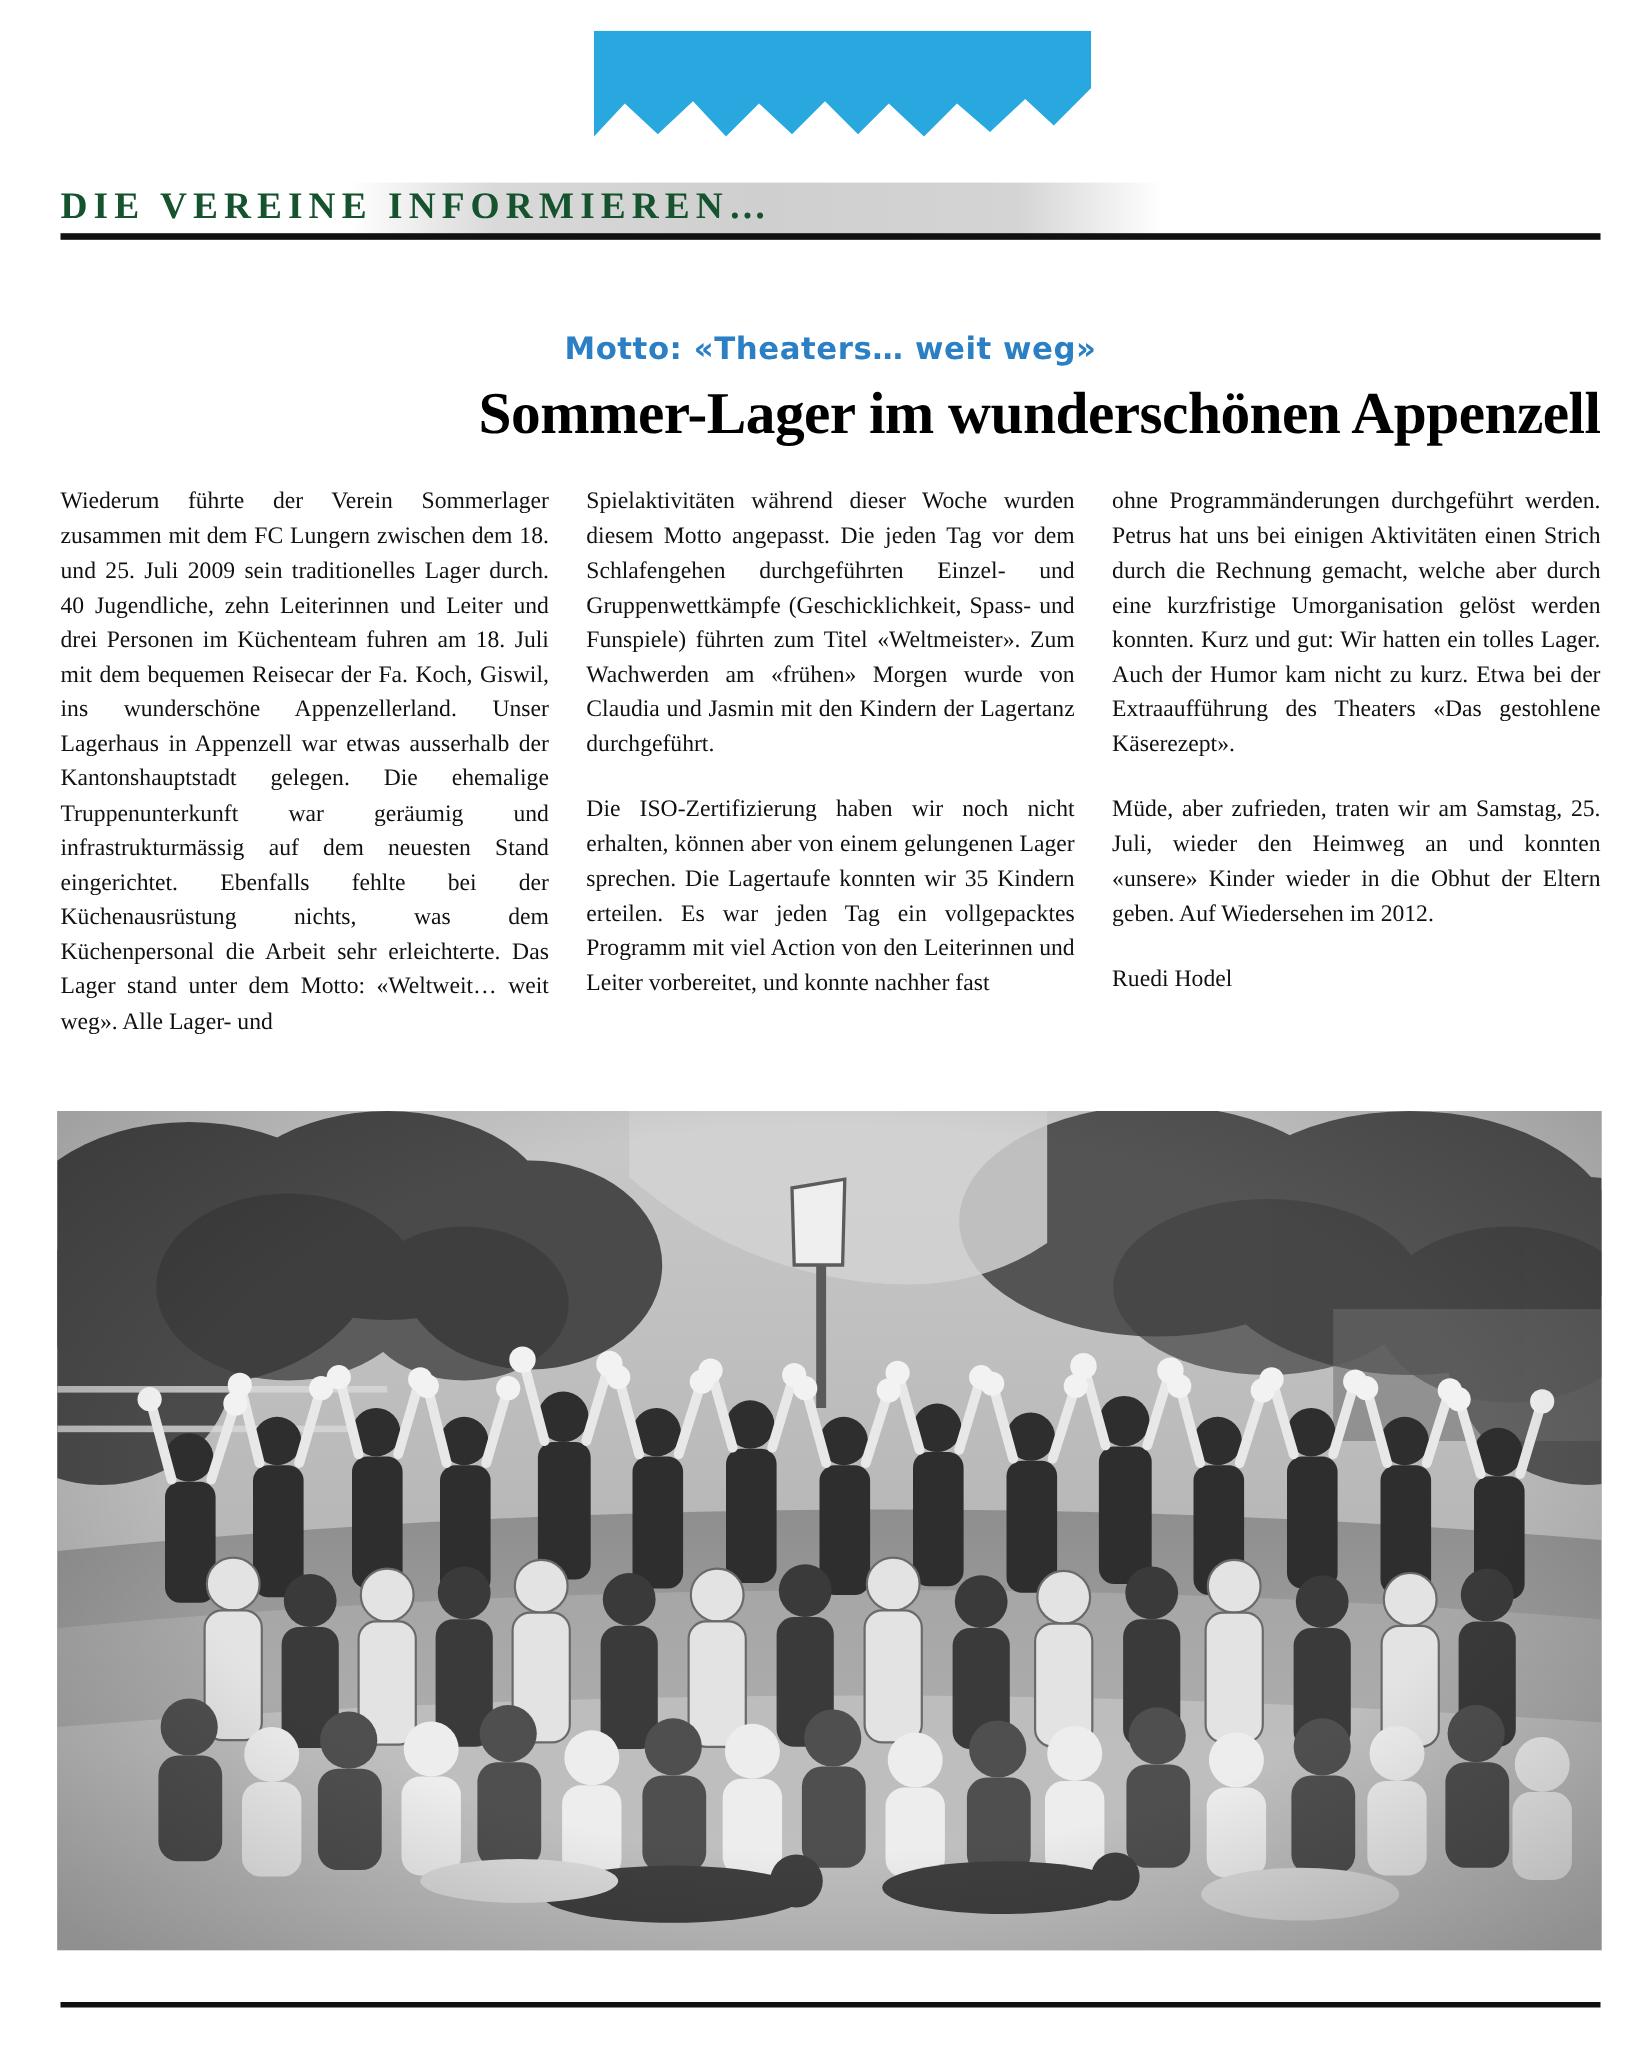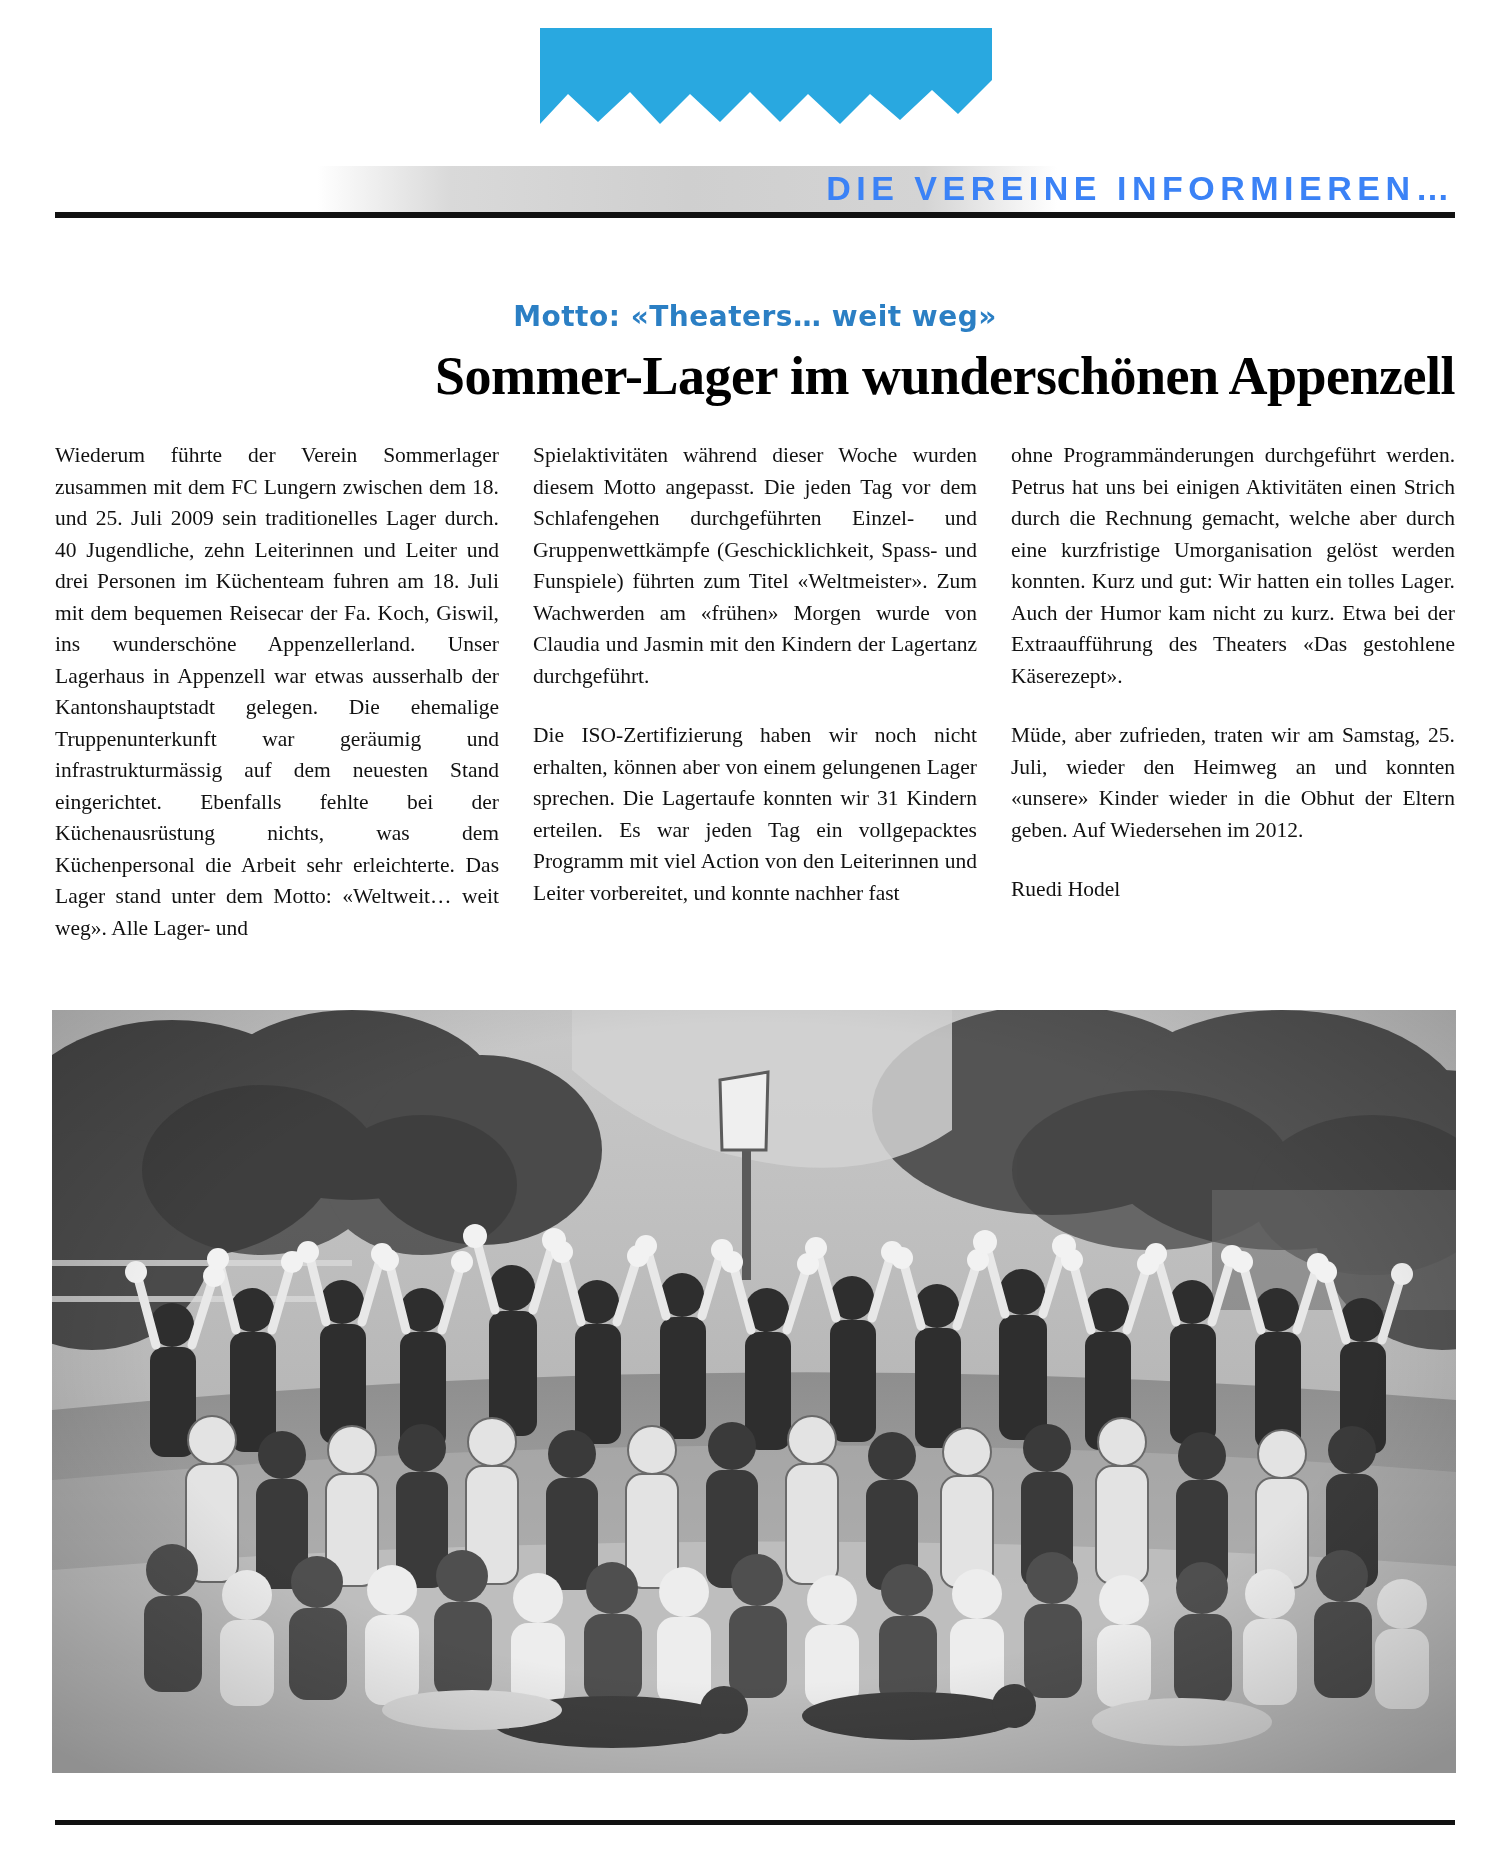--- a/index.html
+++ b/index.html
@@ -53,26 +53,26 @@
     height: 48px;
     background: linear-gradient(to right, #ffffff 0%, #d9d9d9 18%, #cfcfcf 50%, #d4d4d4 82%, #ffffff 100%);
   }
   .banner-title {
     position: absolute;
     left: 0;
     top: 0;
     width: 1400px;
     height: 48px;
     line-height: 44px;
-    text-align: right;
-    font-family: Liberation Sans, sans-serif;
+    text-align: left;
+    font-family: Liberation Serif, serif;
     font-weight: bold;
     font-size: 34px;
     letter-spacing: 5.5px;
-    color: #3b82f6;
+    color: #14532d;
   }
   .rule-thick {
     position: absolute;
     left: 55px;
     top: 212px;
     width: 1400px;
     height: 6px;
     background: #111111;
   }
 
@@ -178,21 +178,21 @@
   <div class="headline">Sommer-Lager im wunderschönen Appenzell</div>
 
   <div class="columns">
 
     <div class="col">
       <p>Wiederum führte der Verein Sommerlager zusammen mit dem FC Lungern zwischen dem 18. und 25. Juli 2009 sein traditionelles Lager durch. 40 Jugendliche, zehn Leiterinnen und Leiter und drei Personen im Küchenteam fuhren am 18. Juli mit dem bequemen Reisecar der Fa. Koch, Giswil, ins wunderschöne Appenzellerland. Unser Lagerhaus in Appenzell war etwas ausserhalb der Kantonshauptstadt gelegen. Die ehemalige Truppenunterkunft war geräumig und infrastrukturmässig auf dem neuesten Stand eingerichtet. Ebenfalls fehlte bei der Küchenausrüstung nichts, was dem Küchenpersonal die Arbeit sehr erleichterte. Das Lager stand unter dem Motto: «Weltweit… weit weg». Alle Lager- und</p>
     </div>
 
     <div class="col">
       <p>Spielaktivitäten während dieser Woche wurden diesem Motto angepasst. Die jeden Tag vor dem Schlafengehen durchgeführten Einzel- und Gruppenwettkämpfe (Geschicklichkeit, Spass- und Funspiele) führten zum Titel «Weltmeister». Zum Wachwerden am «frühen» Morgen wurde von Claudia und Jasmin mit den Kindern der Lagertanz durchgeführt.</p>
-      <p>Die ISO-Zertifizierung haben wir noch nicht erhalten, können aber von einem gelungenen Lager sprechen. Die Lagertaufe konnten wir 31 Kindern erteilen. Es war jeden Tag ein vollgepacktes Programm mit viel Action von den Leiterinnen und Leiter vorbereitet, und konnte nachher fast</p>
+      <p>Die ISO-Zertifizierung haben wir noch nicht erhalten, können aber von einem gelungenen Lager sprechen. Die Lagertaufe konnten wir 35 Kindern erteilen. Es war jeden Tag ein vollgepacktes Programm mit viel Action von den Leiterinnen und Leiter vorbereitet, und konnte nachher fast</p>
     </div>
 
     <div class="col">
       <p>ohne Programmänderungen durchgeführt werden. Petrus hat uns bei einigen Aktivitäten einen Strich durch die Rechnung gemacht, welche aber durch eine kurzfristige Umorganisation gelöst werden konnten. Kurz und gut: Wir hatten ein tolles Lager. Auch der Humor kam nicht zu kurz. Etwa bei der Extraaufführung des Theaters «Das gestohlene Käserezept».</p>
       <p>Müde, aber zufrieden, traten wir am Samstag, 25. Juli, wieder den Heimweg an und konnten «unsere» Kinder wieder in die Obhut der Eltern geben. Auf Wiedersehen im 2012.</p>
       <p class="sig">Ruedi Hodel</p>
     </div>
 
   </div>
 

